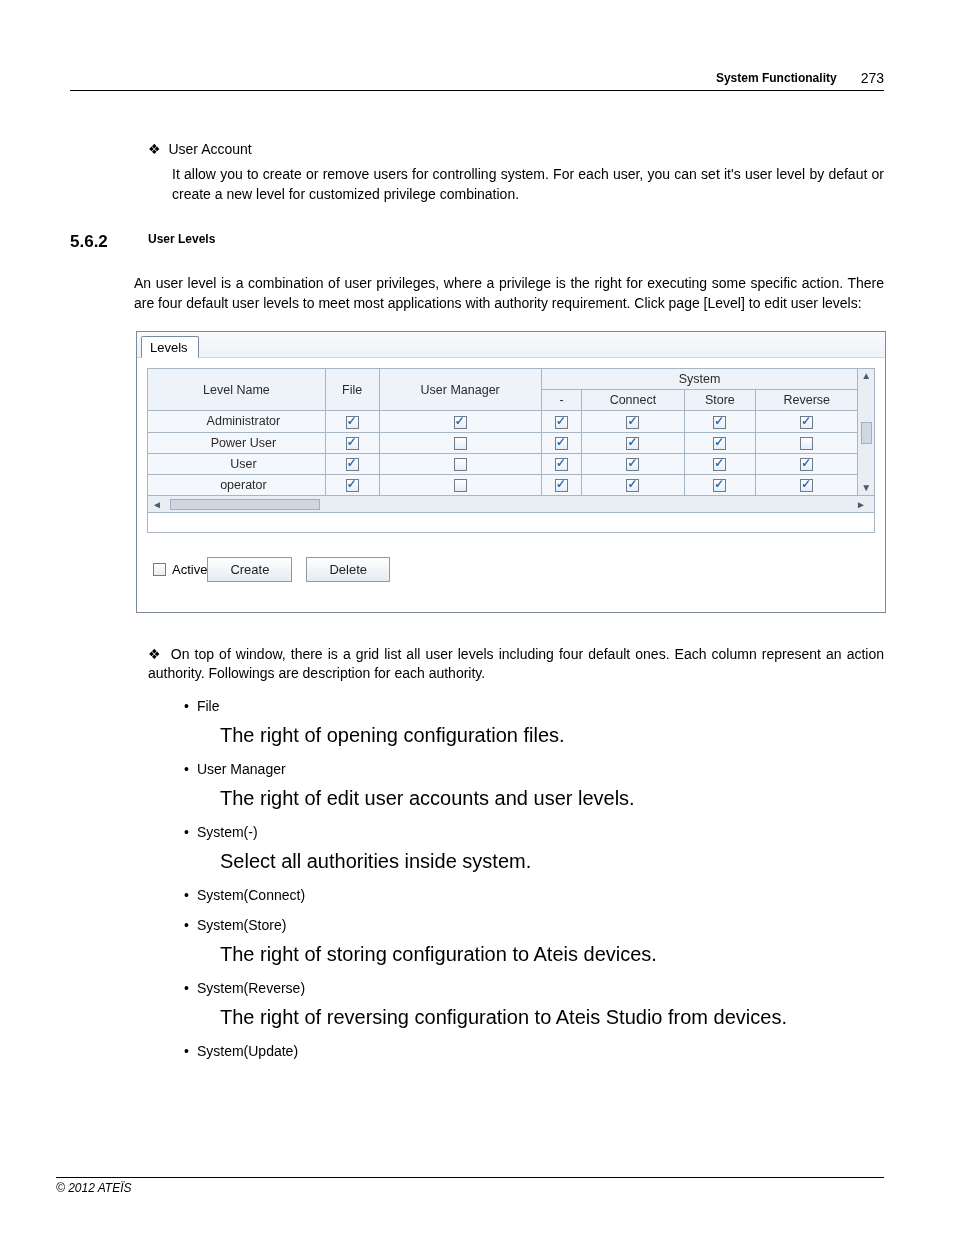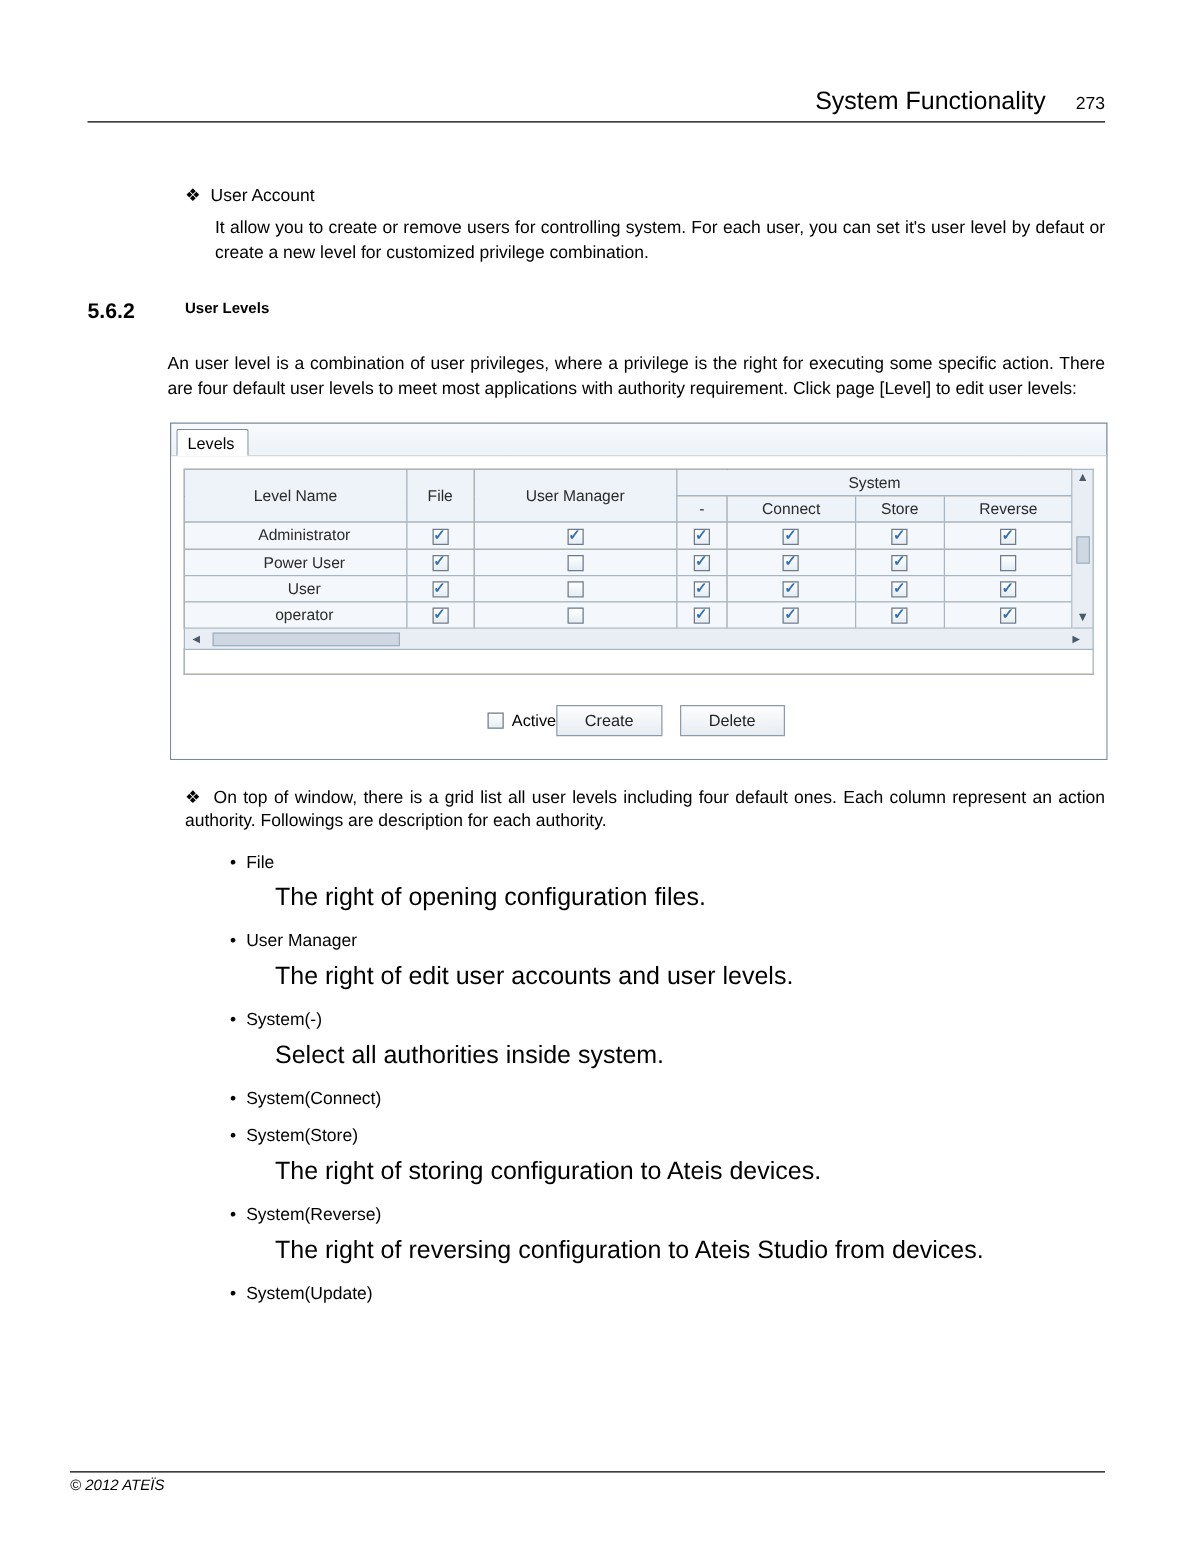--- a/index.html
+++ b/index.html
@@ -14,39 +14,39 @@
     padding: 70px 70px 40px 70px;
   }
   .header-row {
     display: flex;
     justify-content: flex-end;
     align-items: center;
     border-bottom: 1px solid #000;
     padding-bottom: 4px;
     margin-bottom: 50px;
   }
-  .header-title { font-weight: normal; font-size: 20px; }
+  .header-title { font-weight: bold; font-size: 12px; }
   .header-page { font-weight: normal; margin-left: 24px; font-size: 14px; }
   .content { padding-left: 78px; padding-right: 0; }
   .diamond-bullet { margin-left: 0; margin-bottom: 8px; }
   .diamond-bullet::before { content: "❖"; margin-right: 4px; }
   .para { margin-top: 6px; margin-bottom: 18px; text-align: justify; line-height: 1.4; }
   .para-indent { margin-left: 24px; }
   .para-noindent { margin-left: -14px; }
   .section-row { display: flex; margin-top: 28px; margin-bottom: 22px; }
   .section-num { font-weight: bold; font-size: 17px; width: 78px; margin-left: -78px; }
   .section-title { font-weight: bold; font-size: 12px; }
   .panel {
     border: 1px solid #7a8a99;
     background: linear-gradient(#f9fbfd,#eef3f8 8%, #fff 18%, #fff);
     margin-left: -12px;
     margin-right: -2px;
-    margin-bottom: 20px;
+    margin-bottom: 32px;
     position: relative;
-    padding-bottom: 0;
+    padding-bottom: 12px;
   }
   .panel-tab {
     position: relative;
     top: 0; left: 0;
     display: inline-block;
     background: #fff;
     border: 1px solid #7a8a99;
     border-bottom: 1px solid #fff;
     padding: 3px 10px 2px 8px;
     margin: 4px 0 0 4px;
@@ -107,21 +107,21 @@
     display:flex;
     align-items:center;
     justify-content:flex-start;
     position:relative;
   }
   .hscroll .arrow { font-size:10px; color:#4a5a6a; padding:0 4px;}
   .hscroll .thumb { height:11px; width:150px; background:#cfd8e2; border:1px solid #9fb0c0; margin-left:4px;}
   .hscroll .arrow.right { position:absolute; right:4px;}
   .panel-controls {
     display:flex;
-    justify-content:center;
+    justify-content:flex-start;
     align-items:center;
     padding: 24px 10px 10px 6px;
   }
   .panel-controls .left { display:flex; align-items:center; gap:6px; font-size:13px;}
   .panel-controls .btns { display:flex; gap:14px;}
   .panel-controls button {
     padding: 4px 22px;
     background: linear-gradient(#fefefe,#e7ecf2);
     border:1px solid #8d9aa8;
     border-radius:0;

